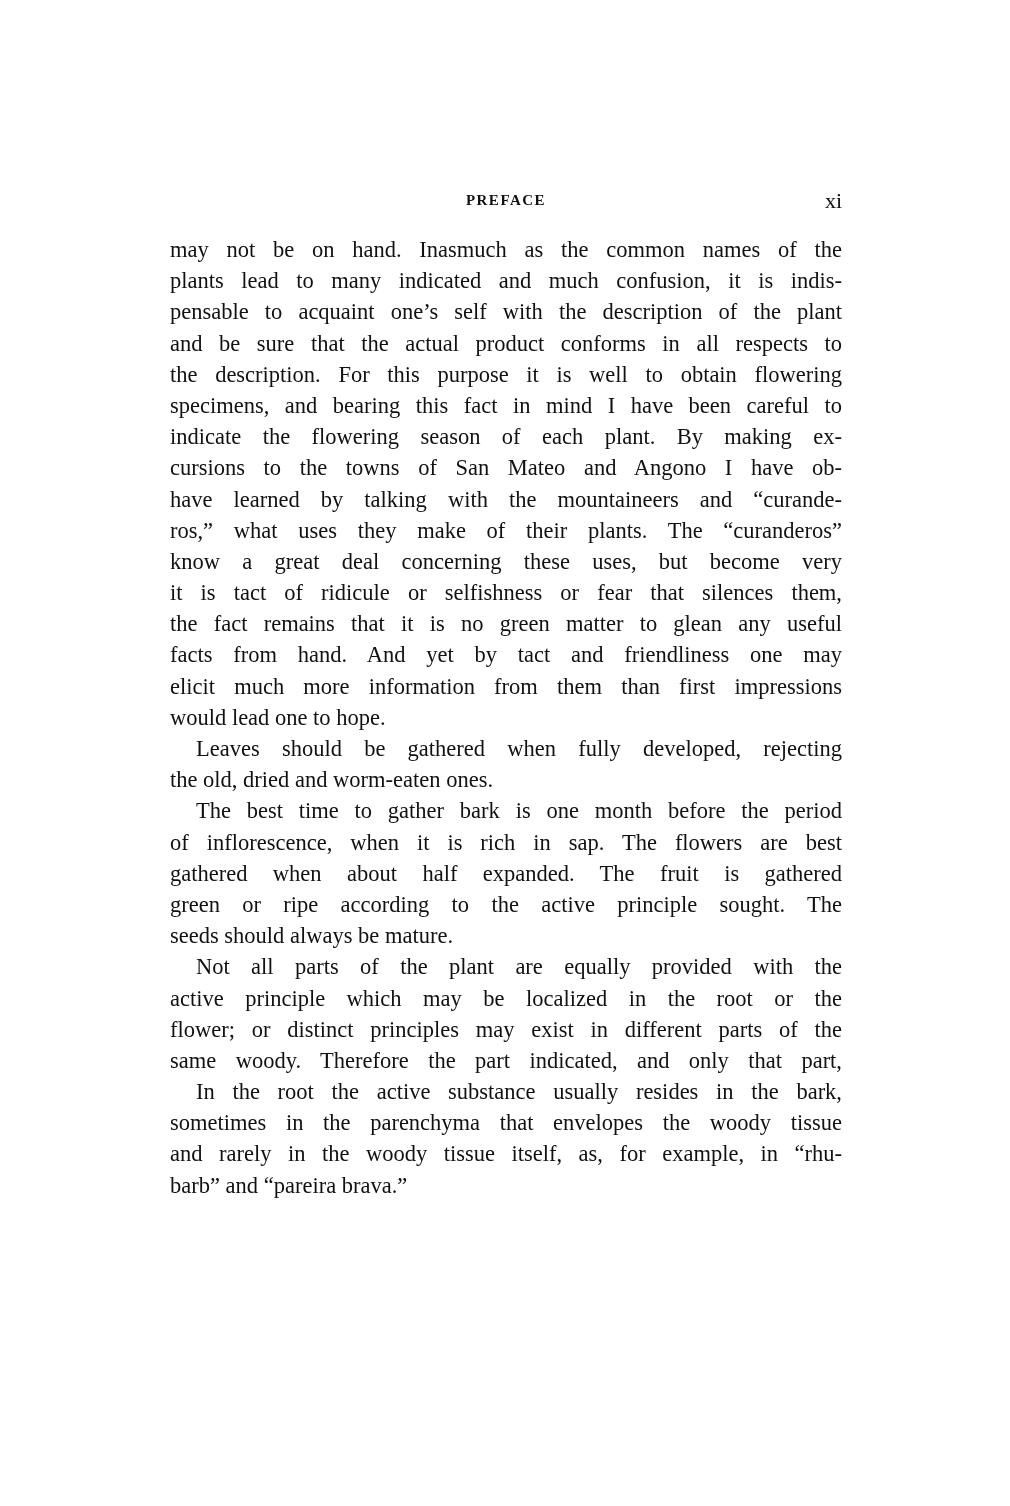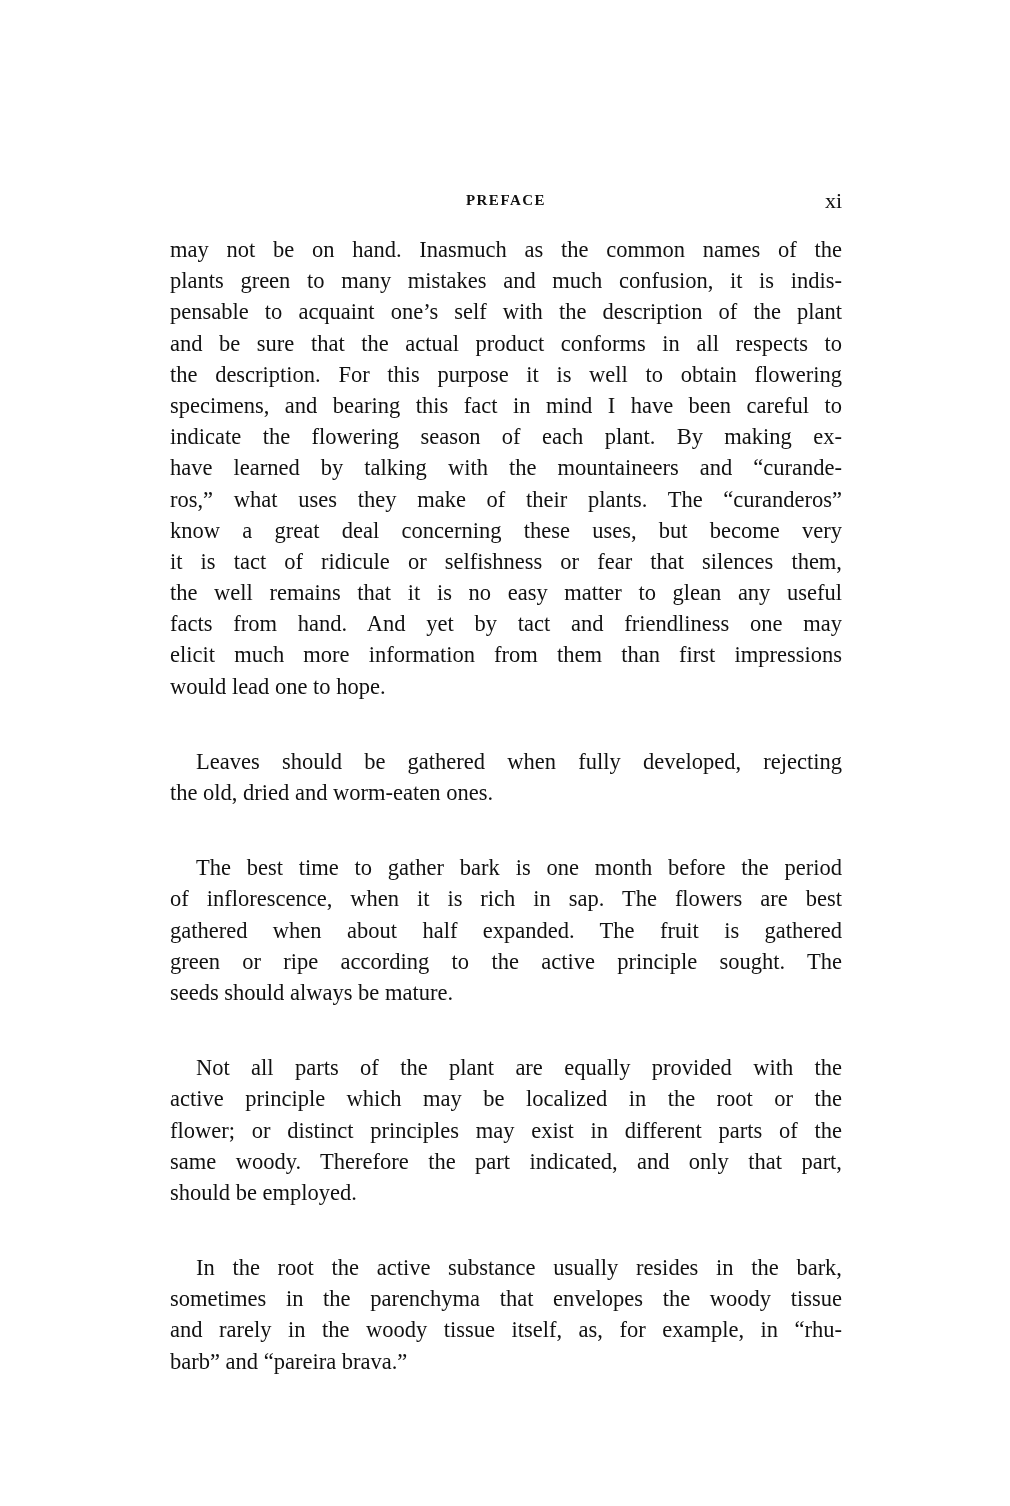--- a/index.html
+++ b/index.html
@@ -60,48 +60,48 @@
       text-align: justify;
       text-align-last: justify;
       overflow: visible;
     }
     .line.last {
       text-align: center;
       text-align-last: left;
     }
     .line.indent {
       padding-left: 26px;
-      margin-top: 44px;
     }
   </style>
 </head>
 <body>
 
 <div class="page">
 
   <div class="running-head">
     <div class="running-title">PREFACE</div>
     <div class="page-number">xi</div>
   </div>
 
   <div class="body-text">
 
     <div>
       <div class="line">may not be on hand.  Inasmuch as the common names of the</div>
-      <div class="line">plants green to many mistakes and much confusion, it is indis-</div>
+      <div class="line">plants lead to many indicated and much confusion, it is indis-</div>
       <div class="line">pensable to acquaint one’s self with the description of the plant</div>
       <div class="line">and be sure that the actual product conforms in all respects to</div>
       <div class="line">the description.  For this purpose it is well to obtain flowering</div>
       <div class="line">specimens, and bearing this fact in mind I have been careful to</div>
       <div class="line">indicate the flowering season of each plant.  By making ex-</div>
+      <div class="line">cursions to the towns of San Mateo and Angono I have ob-</div>
       <div class="line">have learned by talking with the mountaineers and “curande-</div>
       <div class="line">ros,” what uses they make of their plants.  The “curanderos”</div>
       <div class="line">know a great deal concerning these uses, but become very</div>
       <div class="line">it is tact of ridicule or selfishness or fear that silences them,</div>
-      <div class="line">the well remains that it is no easy matter to glean any useful</div>
+      <div class="line">the fact remains that it is no green matter to glean any useful</div>
       <div class="line">facts from hand.  And yet by tact and friendliness one may</div>
       <div class="line">elicit much more information from them than first impressions</div>
       <div class="line last">would lead one to hope.</div>
     </div>
 
     <div>
       <div class="line indent">Leaves should be gathered when fully developed, rejecting</div>
       <div class="line last">the old, dried and worm-eaten ones.</div>
     </div>
 
@@ -111,21 +111,20 @@
       <div class="line">gathered when about half expanded.  The fruit is gathered</div>
       <div class="line">green or ripe according to the active principle sought.  The</div>
       <div class="line last">seeds should always be mature.</div>
     </div>
 
     <div>
       <div class="line indent">Not all parts of the plant are equally provided with the</div>
       <div class="line">active principle which may be localized in the root or the</div>
       <div class="line">flower; or distinct principles may exist in different parts of the</div>
       <div class="line">same woody.  Therefore the part indicated, and only that part,</div>
-      <div class="line last">should be employed.</div>
     </div>
 
     <div>
       <div class="line indent">In the root the active substance usually resides in the bark,</div>
       <div class="line">sometimes in the parenchyma that envelopes the woody tissue</div>
       <div class="line">and rarely in the woody tissue itself, as, for example, in “rhu-</div>
       <div class="line last">barb” and “pareira brava.”</div>
     </div>
 
   </div>

